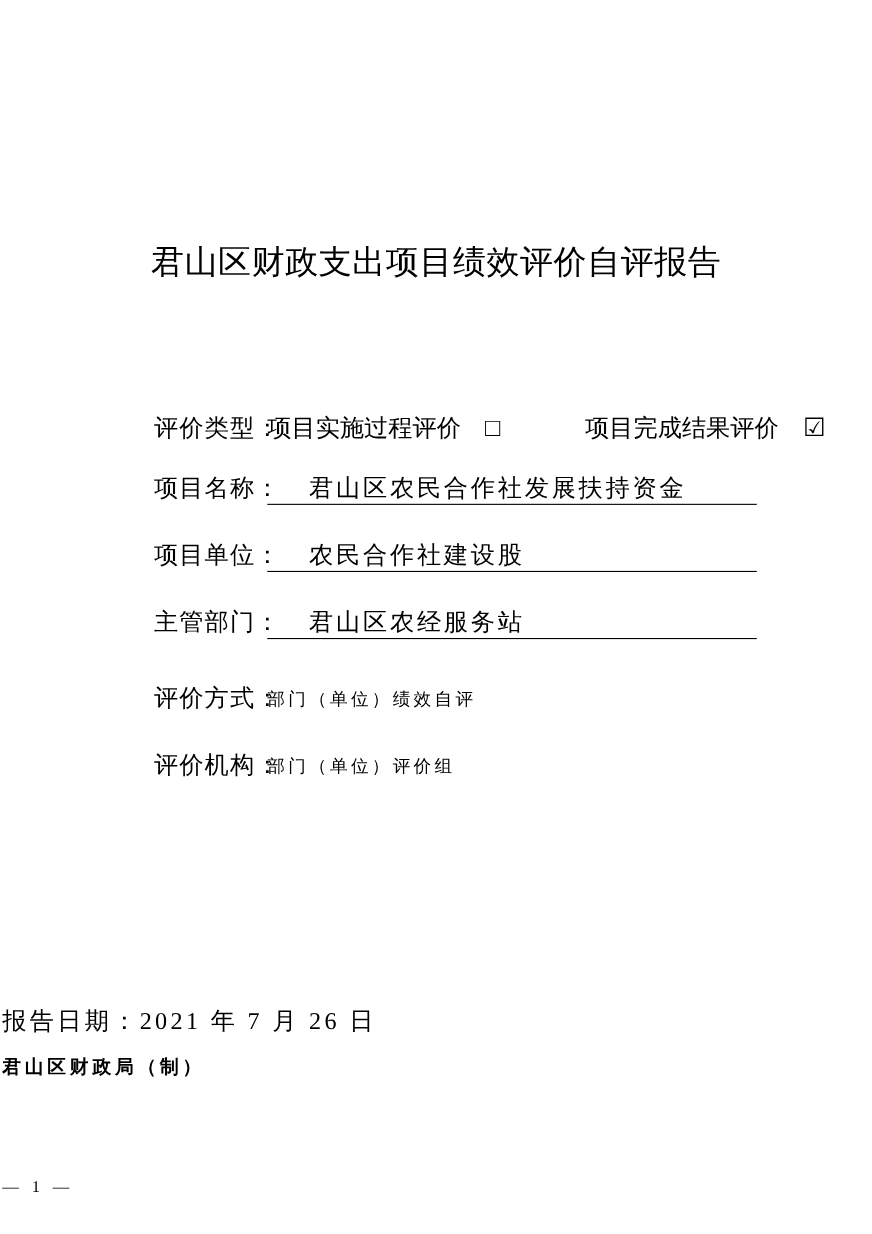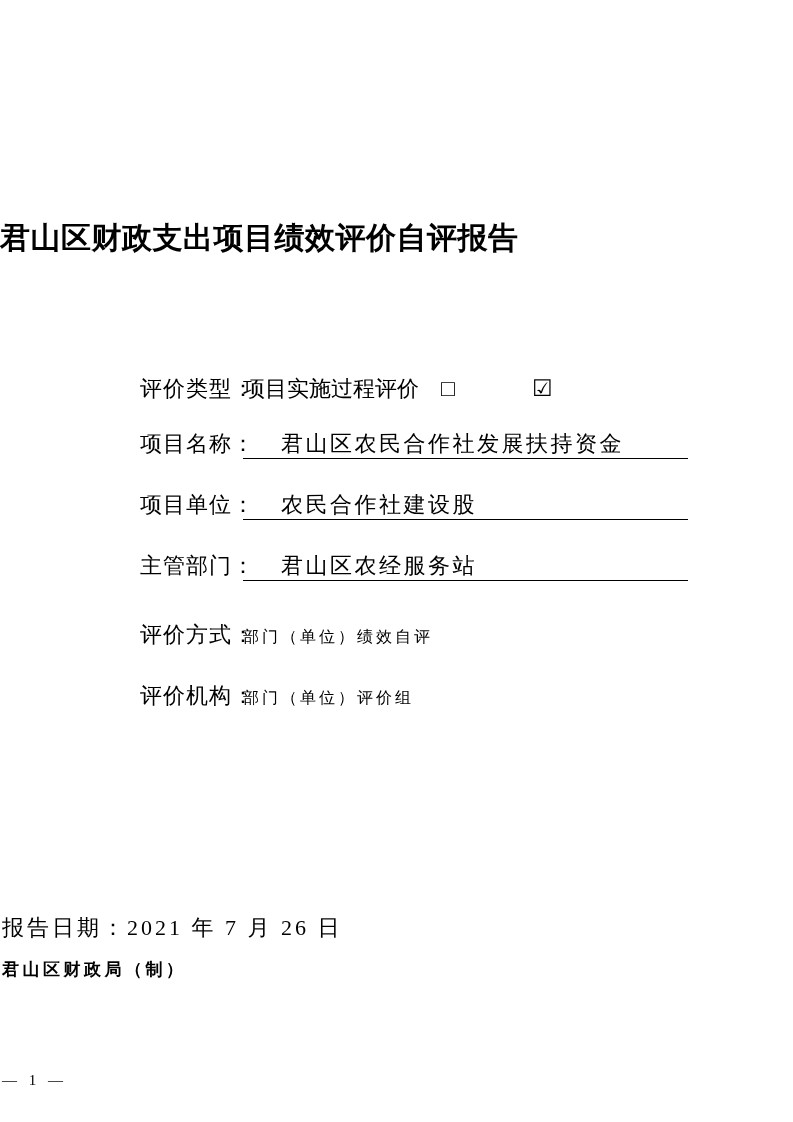--- a/index.html
+++ b/index.html
@@ -14,23 +14,23 @@
     height: 1122px;
     background: #ffffff;
     margin: 0 auto;
     overflow: hidden;
   }
   .doc-title {
     position: absolute;
     top: 218px;
     left: 0;
     width: 100%;
-    text-align: left;
+    text-align: center;
     font-size: 30px;
-    font-weight: 700;
+    font-weight: 400;
     letter-spacing: 0.5px;
     white-space: nowrap;
   }
   .form-row {
     position: absolute;
     left: 140px;
     display: flex;
     align-items: flex-end;
     font-size: 22px;
     white-space: nowrap;
@@ -97,20 +97,21 @@
 <div class="page">
 
   <h1 class="doc-title">君山区财政支出项目绩效评价自评报告</h1>
 
   <div class="form-row row-evaltype">
     <span class="form-label">评价类型：</span>
     <span class="option-group">
       <span>项目实施过程评价</span>
         <span class="checkbox-glyph">□</span>
       <span class="option-gap"></span>
+      <span>项目完成结果评价</span>
         <span class="checkbox-glyph">☑</span>
     </span>
   </div>
 
   <div class="form-row row-name">
     <span class="form-label">项目名称：</span>
     <span class="underline-box">君山区农民合作社发展扶持资金</span>
   </div>
 
   <div class="form-row row-unit">

